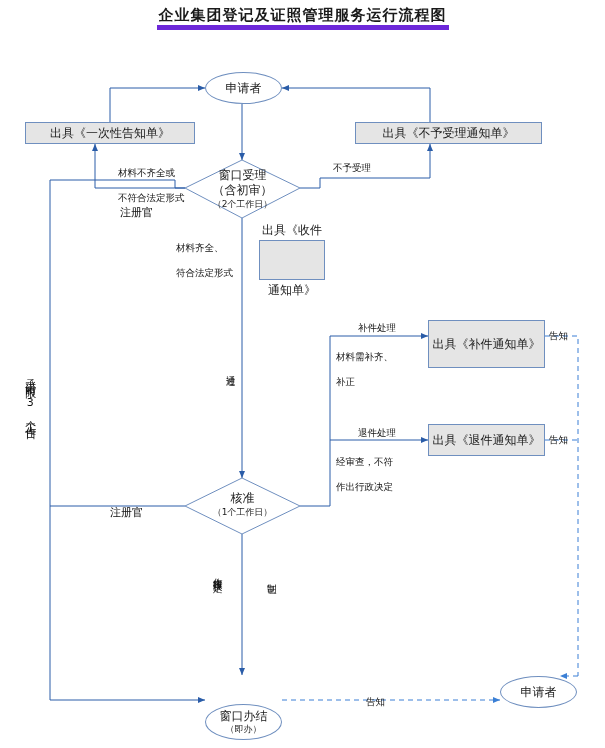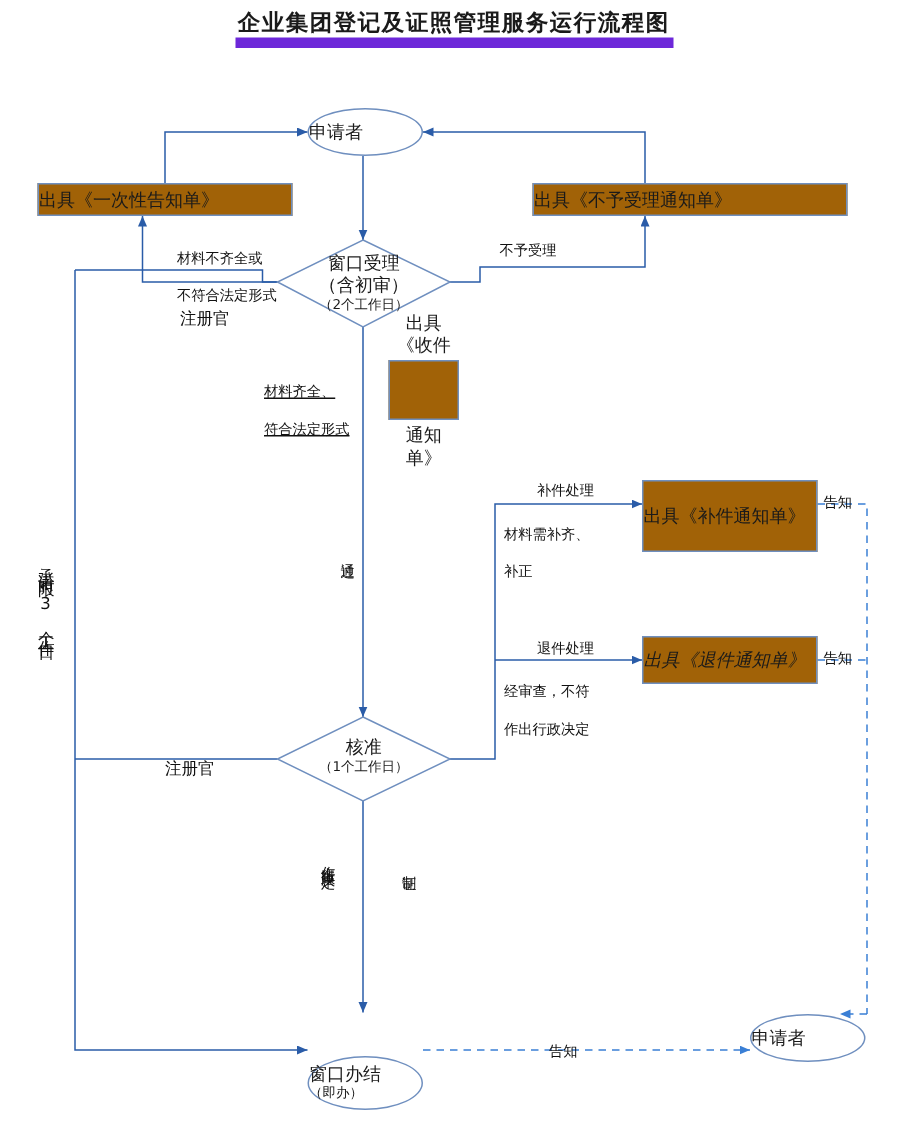--- a/index.html
+++ b/index.html
@@ -15,41 +15,41 @@
   svg.layer{position:absolute;left:0;top:0;width:605px;height:748px;}
 
   .title{
     position:absolute;
     left:0;top:6px;width:605px;
     text-align:center;
     font-size:15px;
     font-weight:bold;
     letter-spacing:1px;
   }
-  .title span.u{border-bottom:7px solid #6d28d9;padding:0 2px 1px 2px;text-align:center;}
+  .title span.u{border-bottom:5px solid #6d28d9;padding:0 2px 1px 2px;text-align:center;}
 
   .node{
     position:absolute;
     box-sizing:border-box;
     display:flex;
     flex-direction:column;
-    align-items:flex-start;
+    align-items:center;
     justify-content:center;
     text-align:center;
     line-height:1.25;
   }
   .oval{
     border:1px solid #6f8fbf;
     border-radius:50%/50%;
     background:#fff;
     font-size:12px;
   }
   .rect{
     border:1px solid #6f8fbf;
-    background:#a16207;
+    background:#e5e5e5;
     font-size:12px;
   }
   .sub{font-size:9px;}
   .diamond-label{
     position:absolute;
     display:flex;flex-direction:column;
     align-items:center;justify-content:center;
     text-align:center;font-size:12px;line-height:1.3;
     pointer-events:none;
   }
@@ -131,40 +131,40 @@
   </svg>
 
   <div class="node oval" style="left:205px;top:72px;width:77px;height:32px;">
     <span>申请者</span>
   </div>
 
   <div class="node rect" style="left:25px;top:122px;width:170px;height:22px;">
     <span>出具《一次性告知单》</span>
   </div>
 
-  <div class="node rect" style="left:355px;top:122px;width:210px;height:22px;">
+  <div class="node rect" style="left:355px;top:122px;width:187px;height:22px;">
     <span>出具《不予受理通知单》</span>
   </div>
 
   <div class="diamond-label" style="left:185px;top:160px;width:115px;height:58px;">
     <span>窗口受理</span>
     <span>（含初审）</span>
     <span class="sub">（2个工作日）</span>
   </div>
 
-  <div class="node rect" style="left:259px;top:240px;width:47px;height:40px;gap:45px;">
+  <div class="node rect" style="left:259px;top:240px;width:66px;height:40px;gap:45px;">
     <span>出具《收件</span>
     <span>通知单》</span>
   </div>
 
   <div class="node rect" style="left:428px;top:320px;width:117px;height:48px;">
     <span>出具《补件通知单》</span>
   </div>
 
-  <div class="node rect" style="left:428px;top:424px;width:117px;height:32px;font-style:italic;">
+  <div class="node rect" style="left:428px;top:424px;width:117px;height:32px;">
     <span>出具《退件通知单》</span>
   </div>
 
   <div class="diamond-label" style="left:185px;top:480px;width:115px;height:50px;">
     <span>核准</span>
     <span class="sub">（1个工作日）</span>
   </div>
 
   <div class="node oval" style="left:205px;top:676px;width:77px;height:36px;margin-top:28px;">
     <span>窗口办结</span>
@@ -182,21 +182,21 @@
 
   <div class="lbl" style="left:120px;top:192px;font-size:11px;">
     <span>注册官</span>
   </div>
 
   <div class="lbl" style="left:333px;top:150px;">
     <span>不予受理</span>
   </div>
 
 
-  <div class="lbl" style="left:176px;top:244px;text-decoration:underline;">
+  <div class="lbl" style="left:176px;top:230px;">
     <span>材料齐全、</span><br>
     <span>符合法定形式</span>
   </div>
 
   <div class="vlbl" style="left:224px;top:368px;">
     <span>通过</span>
   </div>
 
   <div class="lbl" style="left:358px;top:310px;">
     <span>补件处理</span>

